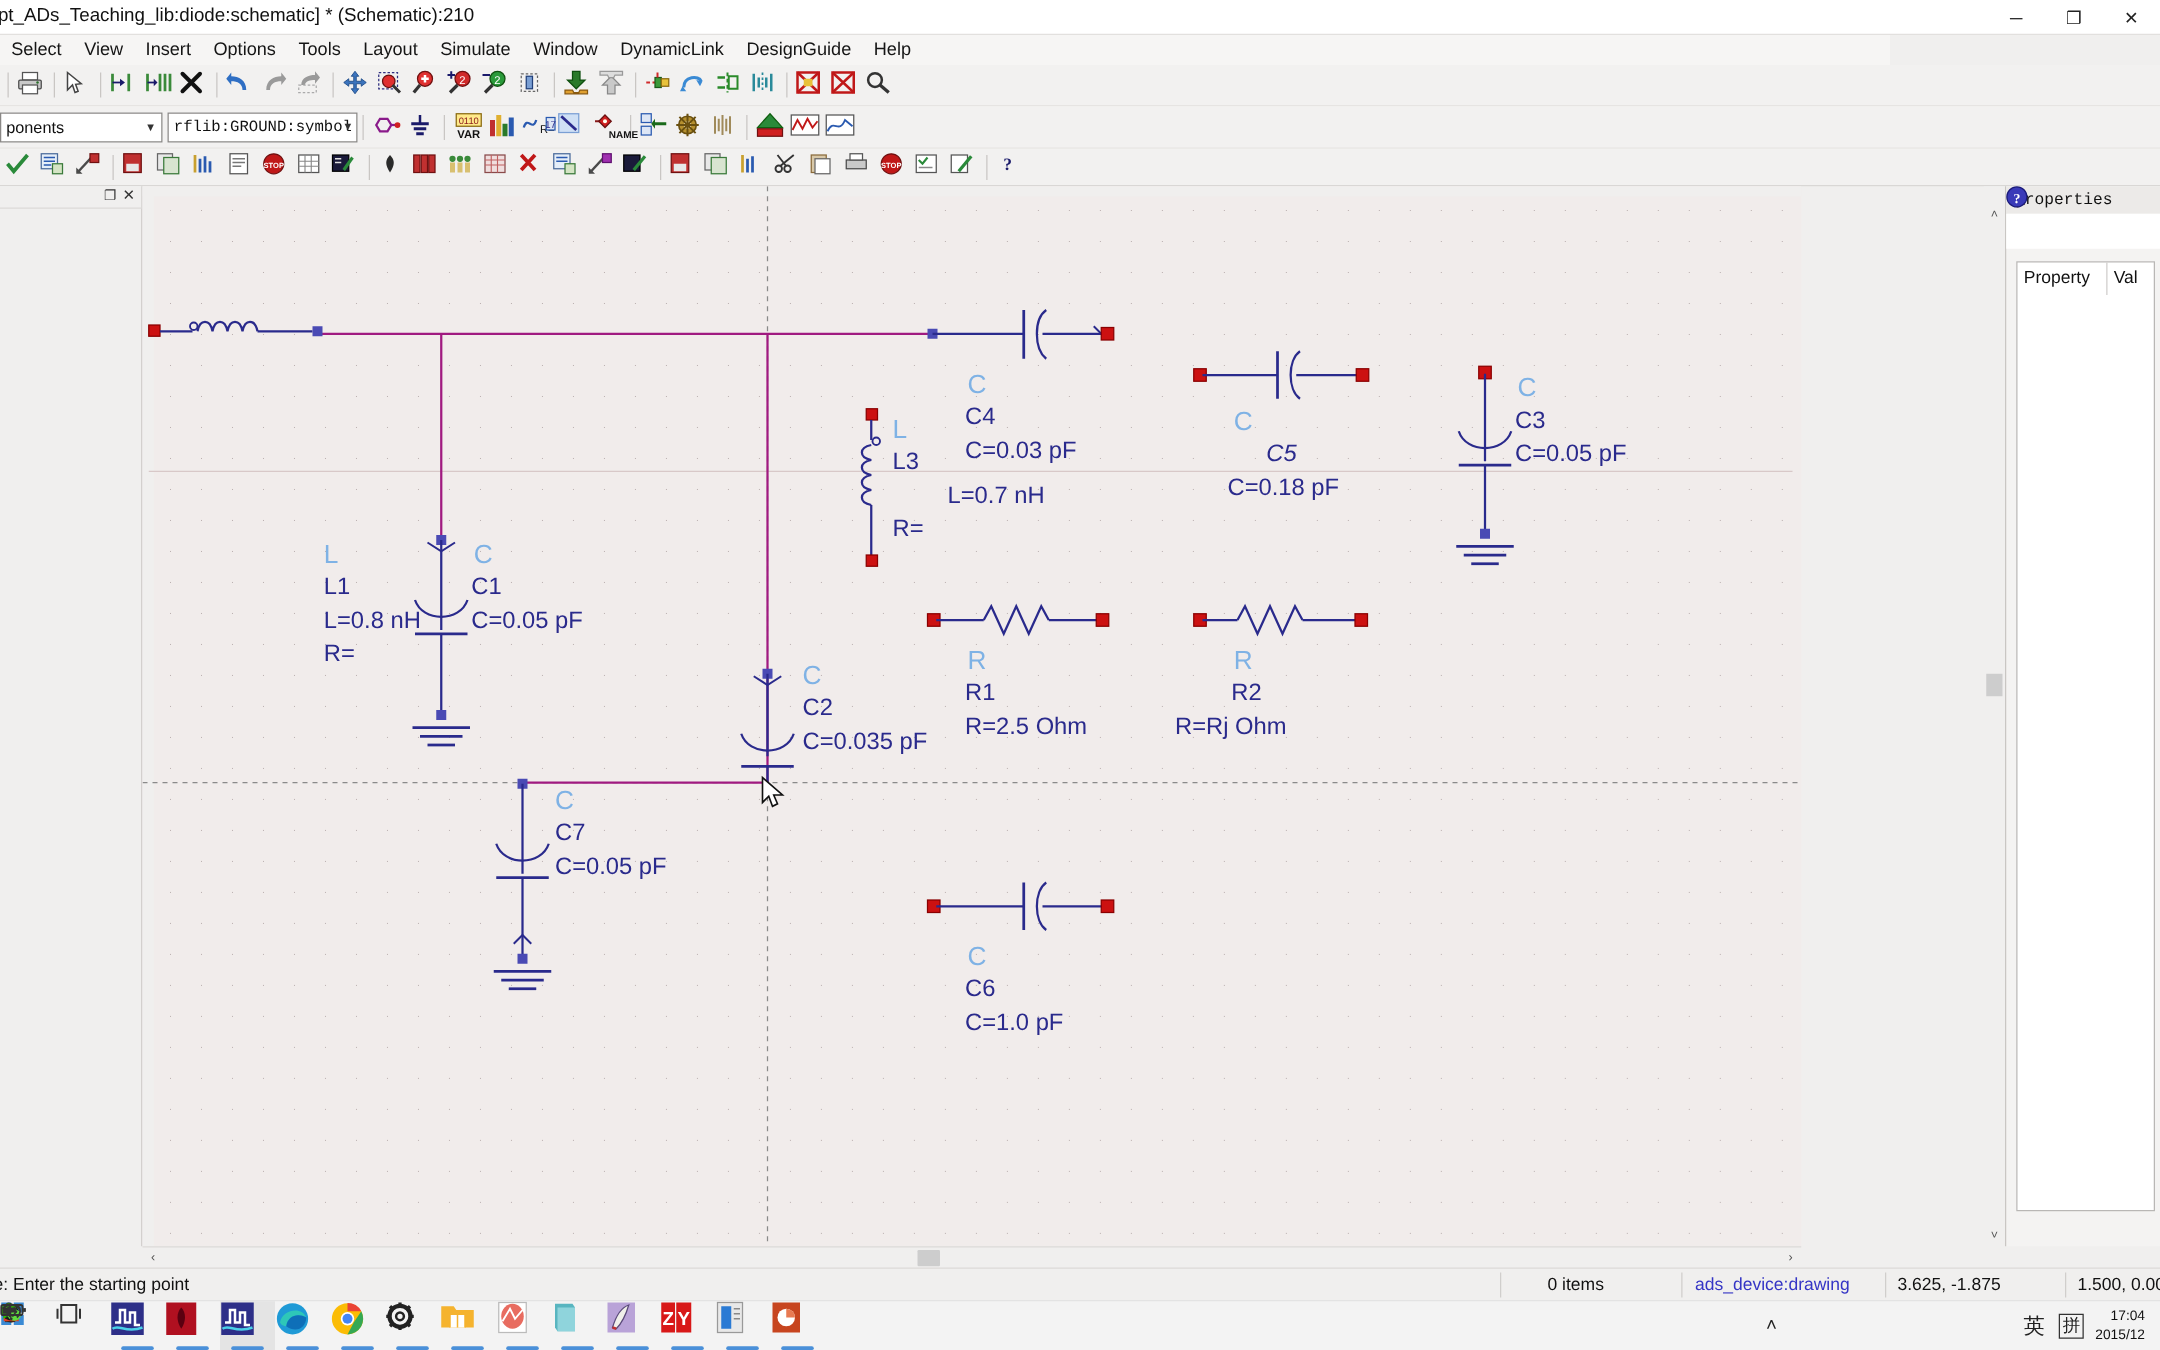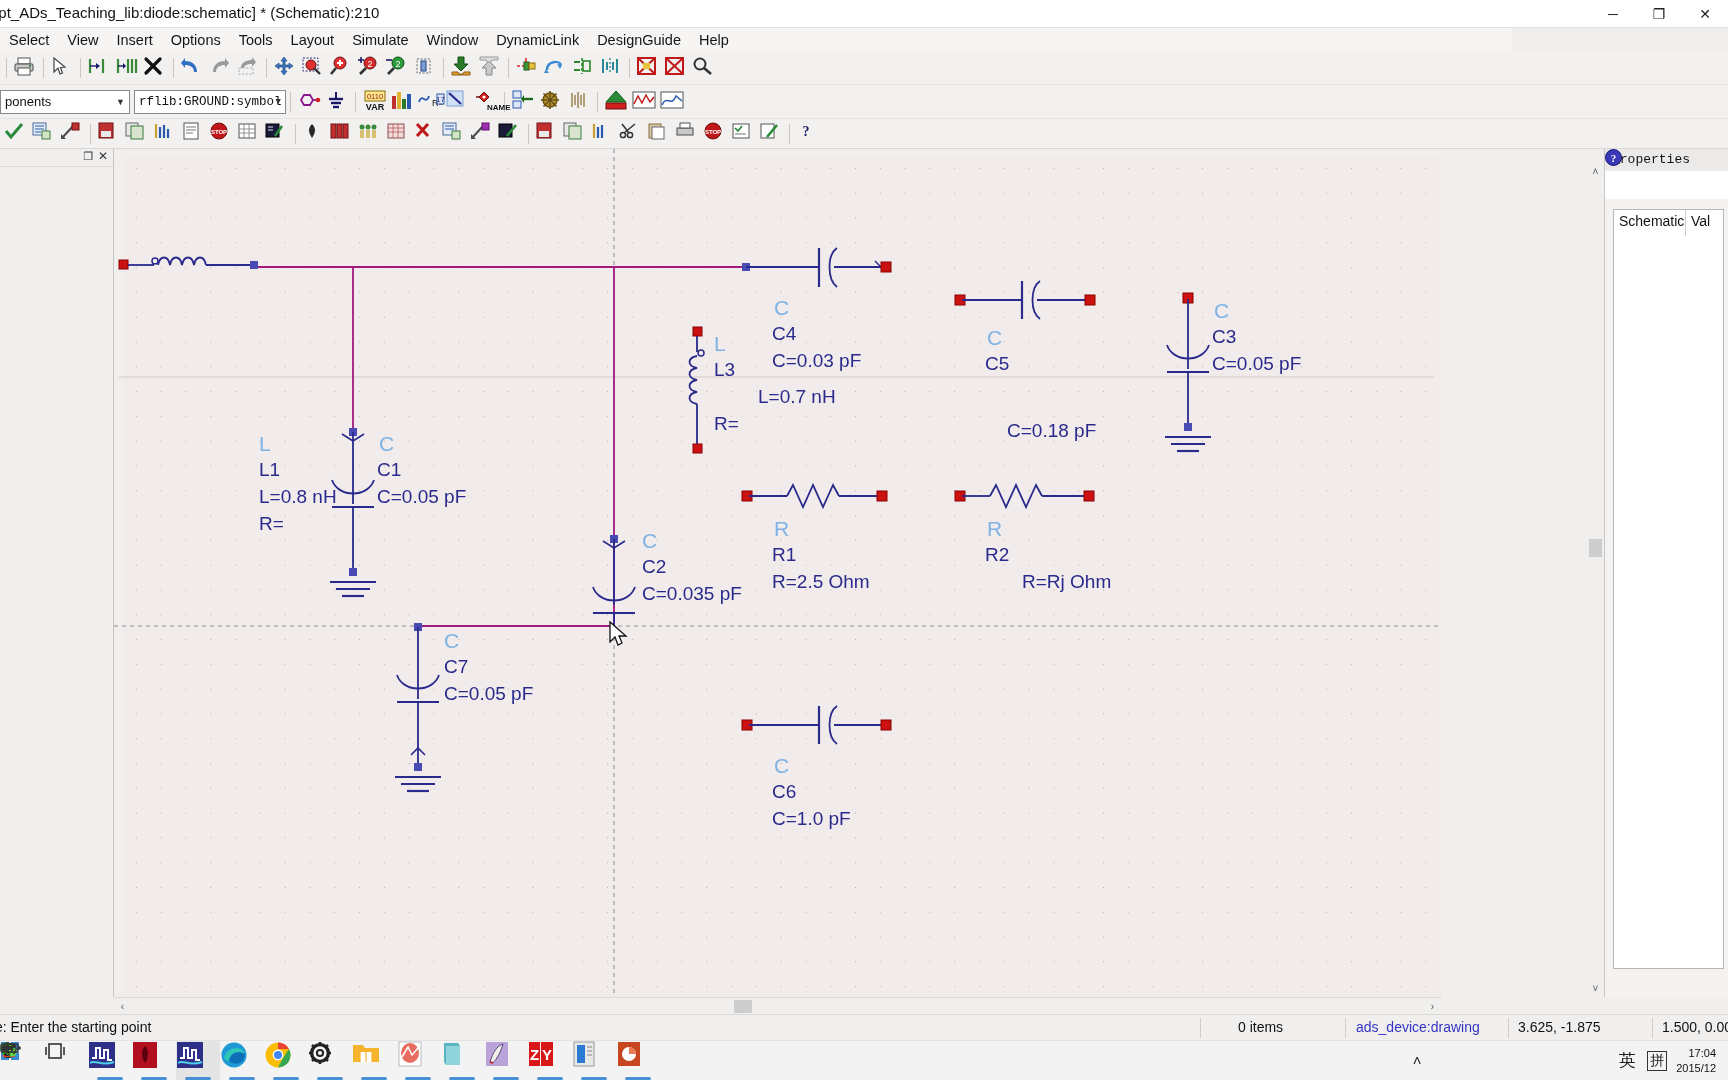--- a/index.html
+++ b/index.html
@@ -760,22 +760,22 @@
 
     <svg width="200" height="70" style="left:838px; top:122px;">
       <rect x="3" y="24" width="10" height="10" fill="#cc1111" stroke="#8a0000"></rect>
       <line x1="10" y1="29" x2="70" y2="29" stroke="#2a2a8c" stroke-width="1.8"></line>
       <line x1="70" y1="10" x2="70" y2="48" stroke="#2a2a8c" stroke-width="2.2"></line>
       <path d="M88 10 C78 17 78 41 88 48" fill="none" stroke="#2a2a8c" stroke-width="1.8"></path>
       <line x1="85" y1="29" x2="135" y2="29" stroke="#2a2a8c" stroke-width="1.8"></line>
       <rect x="133" y="24" width="10" height="10" fill="#cc1111" stroke="#8a0000"></rect>
     </svg>
     <div class="lbl t" style="left:873px; top:177px; font-size:21px;">C</div>
-    <div class="lbl" style="left:871px; top:204px;">C5</div>
-    <div class="lbl" style="left:893px; top:231px;margin-top:40px;">C=0.18 pF</div>
+    <div class="lbl" style="left:899px; top:204px;font-style:italic;">C5</div>
+    <div class="lbl" style="left:868px; top:231px;">C=0.18 pF</div>
 
     <svg width="140" height="200" style="left:1015px; top:140px;">
       <rect x="54" y="4" width="10" height="10" fill="#cc1111" stroke="#8a0000"></rect>
       <line x1="59" y1="10" x2="59" y2="80" stroke="#2a2a8c" stroke-width="1.8"></line>
       <path d="M38 56 C44 74 74 74 80 56" fill="none" stroke="#2a2a8c" stroke-width="1.8"></path>
       <line x1="38" y1="83" x2="80" y2="83" stroke="#2a2a8c" stroke-width="2.2"></line>
       <line x1="59" y1="83" x2="59" y2="138" stroke="#2a2a8c" stroke-width="1.8"></line>
       <rect x="55" y="134" width="8" height="8" fill="#4a4ab4"></rect>
       <line x1="36" y1="148" x2="82" y2="148" stroke="#2a2a8c" stroke-width="2.2"></line>
       <line x1="42" y1="155" x2="76" y2="155" stroke="#2a2a8c" stroke-width="2.2"></line>
@@ -798,21 +798,21 @@
 
     <svg width="200" height="50" style="left:838px; top:325px;">
       <rect x="3" y="17" width="10" height="10" fill="#cc1111" stroke="#8a0000"></rect>
       <line x1="10" y1="22" x2="38" y2="22" stroke="#2a2a8c" stroke-width="1.8"></line>
       <path d="M38 22 L44 11 L54 33 L64 11 L74 33 L84 11 L90 22" fill="none" stroke="#2a2a8c" stroke-width="1.8"></path>
       <line x1="90" y1="22" x2="134" y2="22" stroke="#2a2a8c" stroke-width="1.8"></line>
       <rect x="132" y="17" width="10" height="10" fill="#cc1111" stroke="#8a0000"></rect>
     </svg>
     <div class="lbl t" style="left:873px; top:368px; font-size:21px;">R</div>
     <div class="lbl" style="left:871px; top:395px;">R2</div>
-    <div class="lbl" style="left:908px; top:422px;">R=Rj Ohm</div>
+    <div class="lbl" style="left:826px; top:422px;">R=Rj Ohm</div>
 
     <svg width="200" height="70" style="left:625px; top:548px;">
       <rect x="3" y="23" width="10" height="10" fill="#cc1111" stroke="#8a0000"></rect>
       <line x1="10" y1="28" x2="80" y2="28" stroke="#2a2a8c" stroke-width="1.8"></line>
       <line x1="80" y1="9" x2="80" y2="47" stroke="#2a2a8c" stroke-width="2.2"></line>
       <path d="M98 9 C88 16 88 40 98 47" fill="none" stroke="#2a2a8c" stroke-width="1.8"></path>
       <line x1="95" y1="28" x2="144" y2="28" stroke="#2a2a8c" stroke-width="1.8"></line>
       <rect x="142" y="23" width="10" height="10" fill="#cc1111" stroke="#8a0000"></rect>
     </svg>
     <div class="lbl t" style="left:660px; top:605px; font-size:21px;">C</div>
@@ -843,21 +843,21 @@
         <circle cx="9" cy="9" r="2.6" fill="#f0ead0"></circle>
         <path d="M9 1 L9 17 M1 9 L17 9 M3.3 3.3 L14.7 14.7 M14.7 3.3 L3.3 14.7" stroke="#6a5010" stroke-width="1.4"></path>
       </svg>
       <svg width="17" height="17" viewBox="0 0 17 17">
         <circle cx="8.5" cy="8.5" r="8" fill="#3a3ab8" stroke="#1a1a7a"></circle>
         <text x="8.5" y="13" font-size="11" fill="#fff" text-anchor="middle" font-family="Liberation Serif" font-weight="bold">?</text>
       </svg>
     </div>
     <div class="props-grid">
       <div class="hdr">
-        <div class="c1">Schematic</div>
+        <div class="c1">Property</div>
         <div class="c2">Val</div>
       </div>
     </div>
   </div>
 
   <div class="statusbar">
     <div class="prompt">te: Enter the starting point</div>
     <div class="sb-sep" style="left:1200px;"></div>
     <div class="sb-cell" style="left:1212px;margin-left:26px;">0 items</div>
     <div class="sb-sep" style="left:1345px;"></div>

